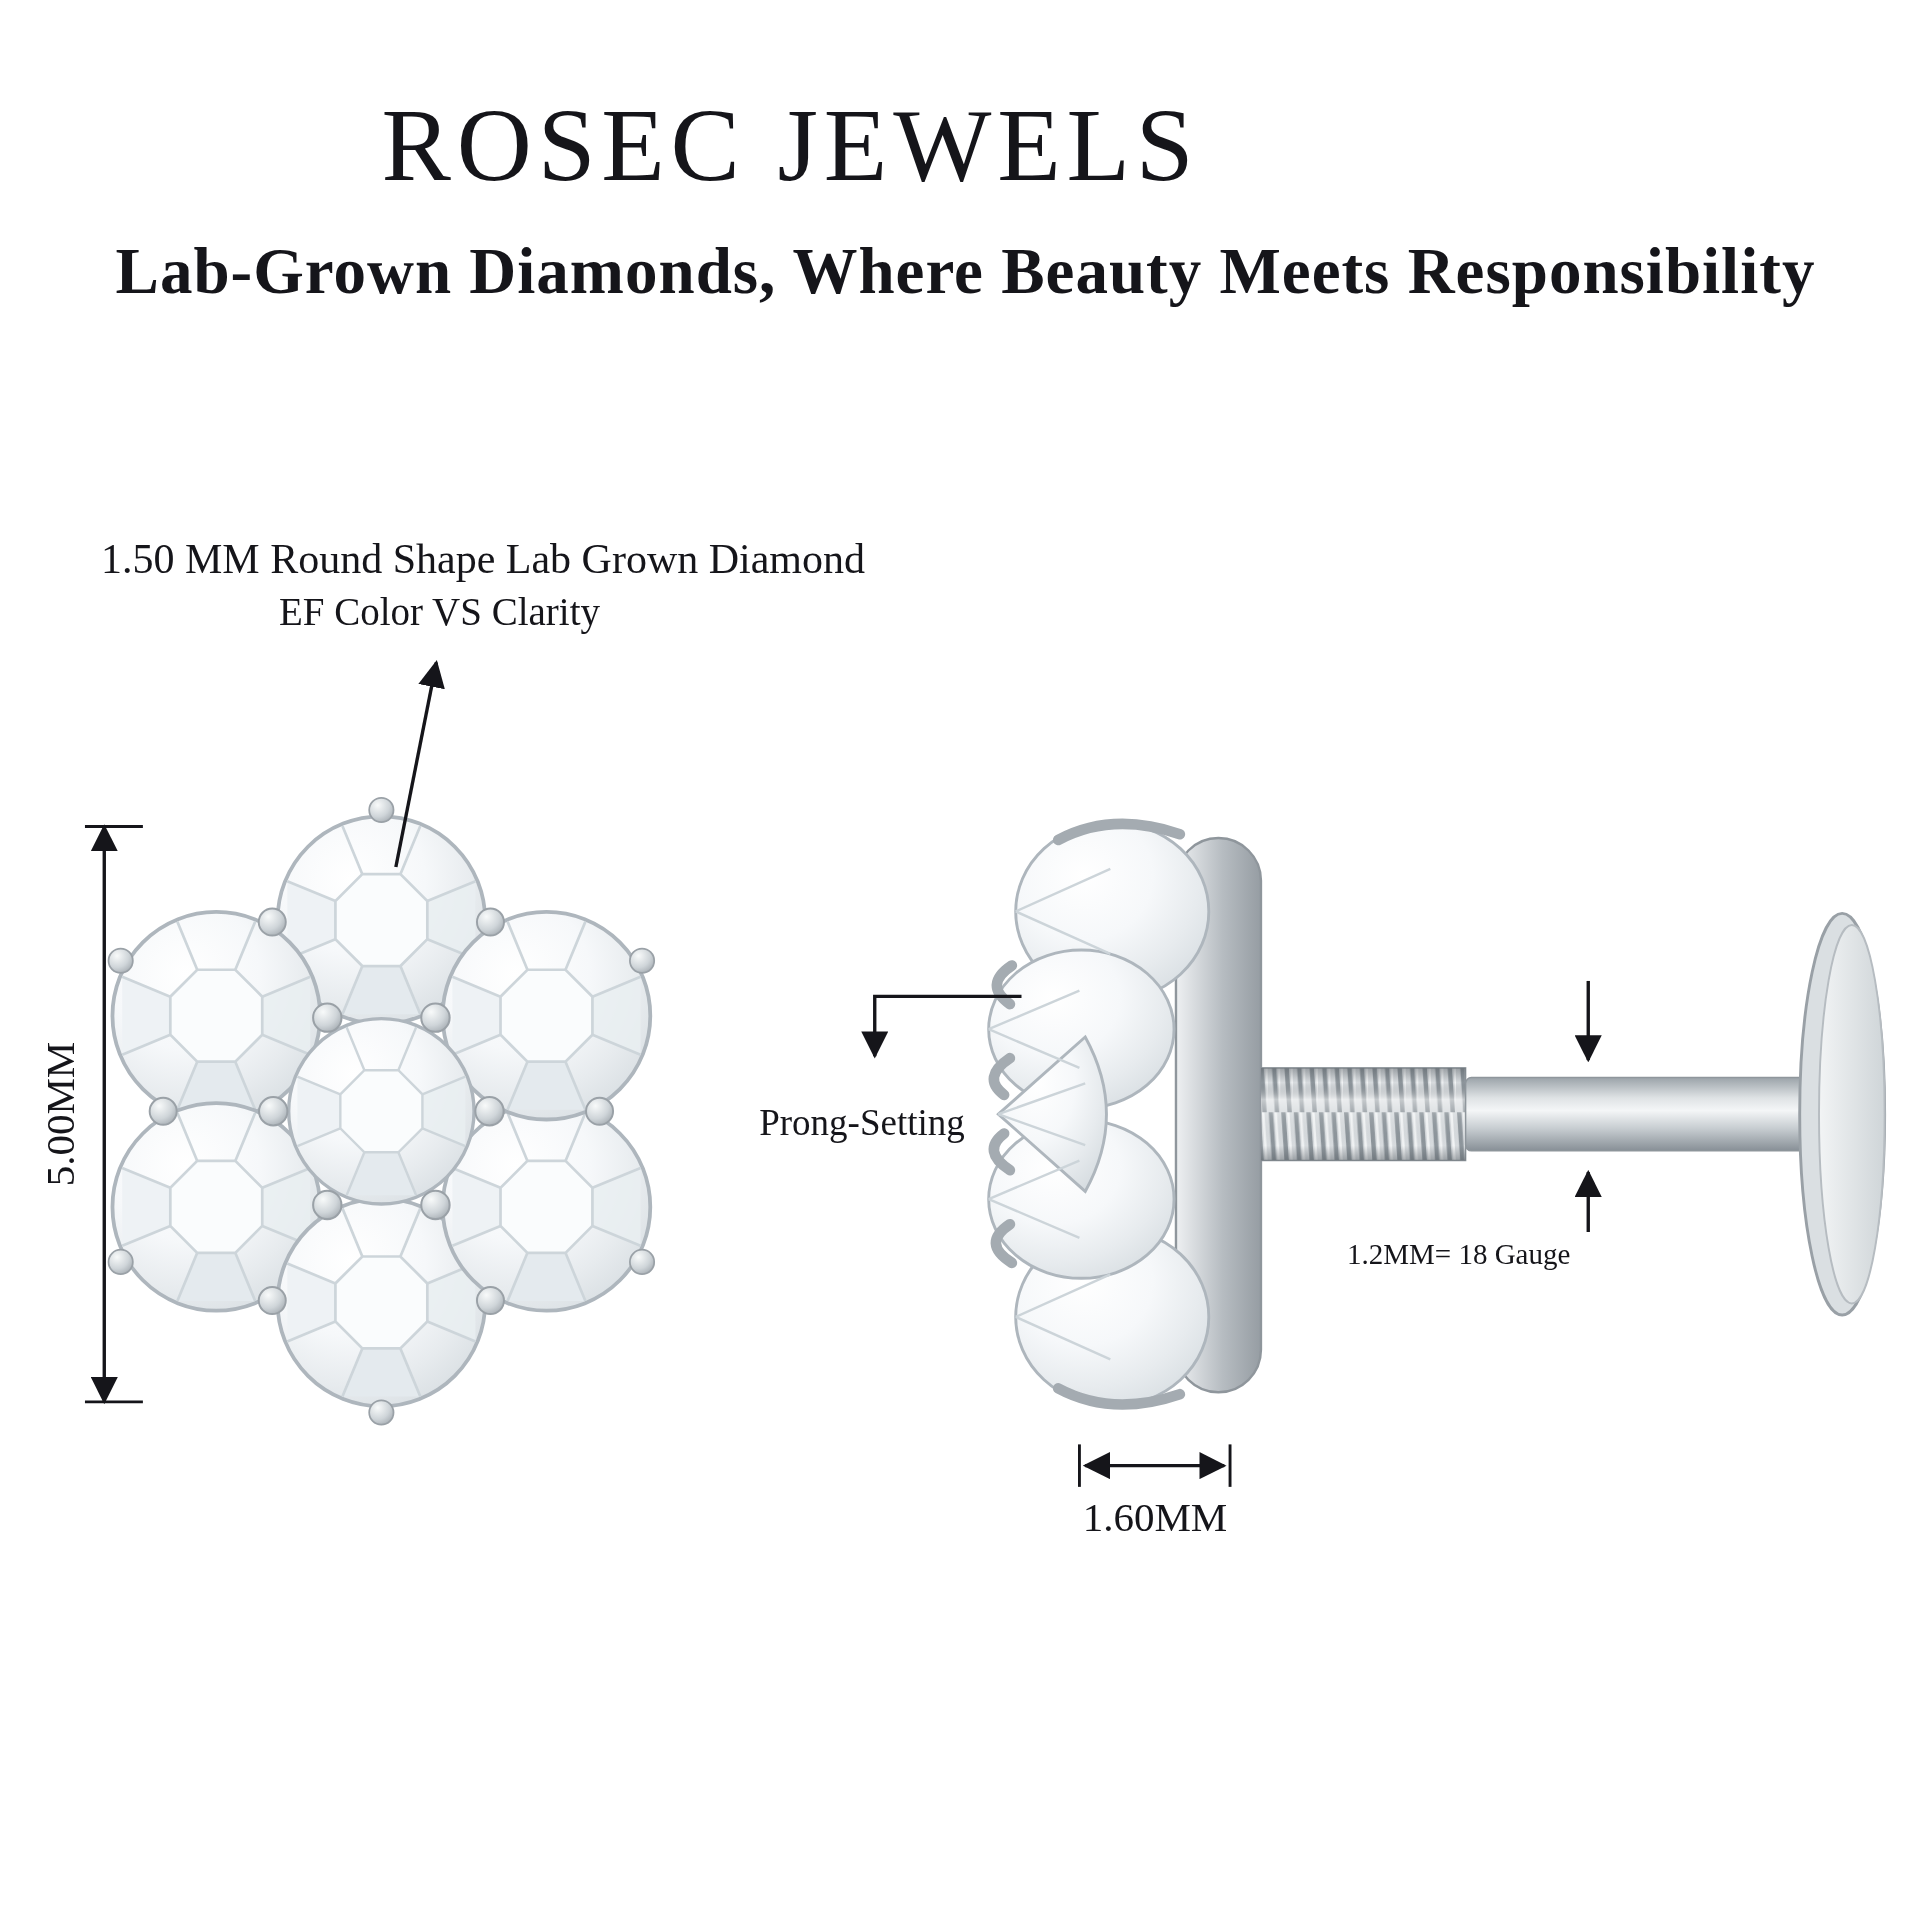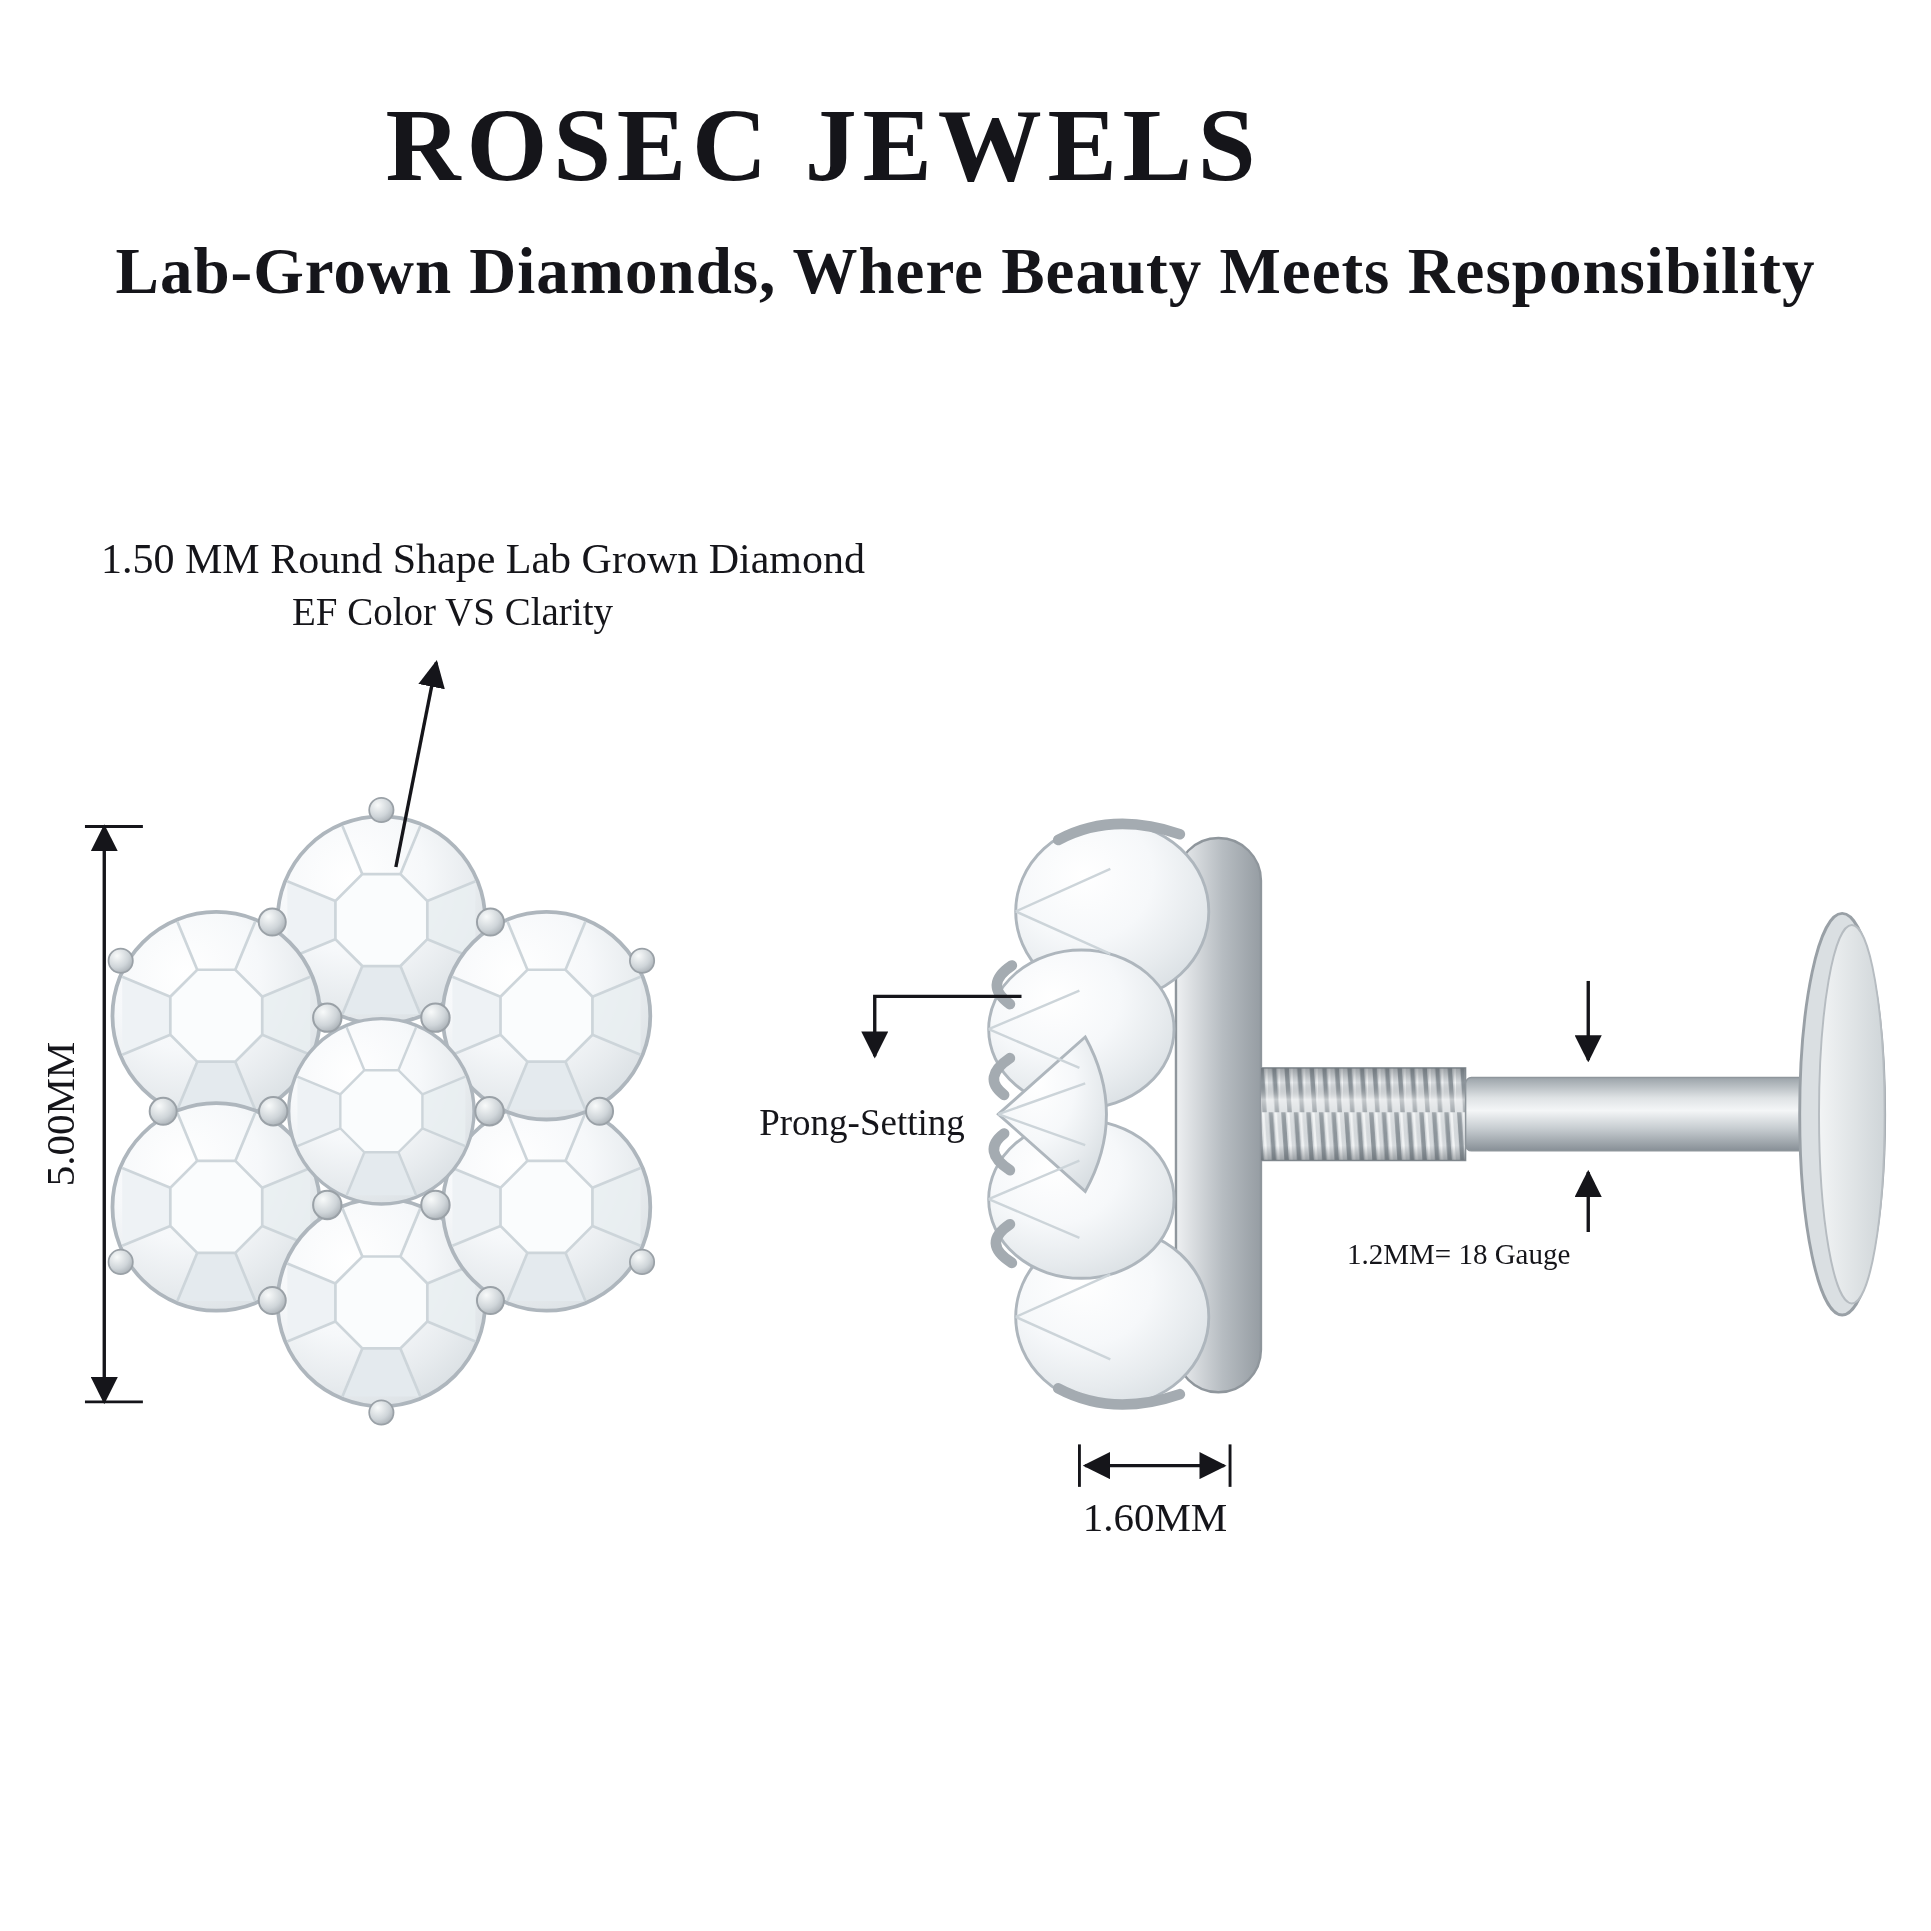--- a/index.html
+++ b/index.html
@@ -1,24 +1,24 @@
 <!DOCTYPE html>
 <html><head>
 <meta charset="utf-8">
 <style>
   html,body{margin:0;padding:0;background:#ffffff;}
   .page{position:relative;width:1931px;height:1931px;background:#ffffff;overflow:hidden;
         font-family:"Liberation Serif","DejaVu Serif",serif;color:#15151a;}
   .abs{position:absolute;}
-  .brand-title{top:85px;left:0;width:1581px;text-align:center;font-size:104px;font-weight:700;
-               letter-spacing:5.8px;padding-left:33px;}
+  .brand-title{top:85px;left:0;width:1581px;text-align:center;font-size:104px;font-weight:400;
+               letter-spacing:5.8px;}
   .tagline{top:234px;left:0;width:1931px;text-align:center;font-size:65px;font-weight:700;
            letter-spacing:1px;}
   .spec-line1{top:535px;left:0;width:966px;text-align:center;font-size:42px;}
-  .spec-line2{top:589px;left:0;width:879px;text-align:center;font-size:39px;margin-left:13px;}
+  .spec-line2{top:589px;left:0;width:879px;text-align:center;font-size:39px;}
   .height-label{top:1091px;left:-86px;width:290px;height:46px;text-align:center;font-size:41px;
                 transform:rotate(-90deg);}
   .prong-label{top:1101px;left:611px;width:502px;text-align:center;font-size:37px;}
   .gauge-label{top:1238px;left:1347px;width:483px;text-align:left;font-size:29px;font-family:Liberation Serif, serif;}
   .width-label{top:1485px;left:962px;width:386px;text-align:center;font-size:41px;margin-top:8px;}
   .cert-note{top:1804px;left:0;width:1931px;text-align:center;font-size:46px;}
   svg.canvas{position:absolute;top:0;left:0;}
 </style>
 </head>
 <body>

